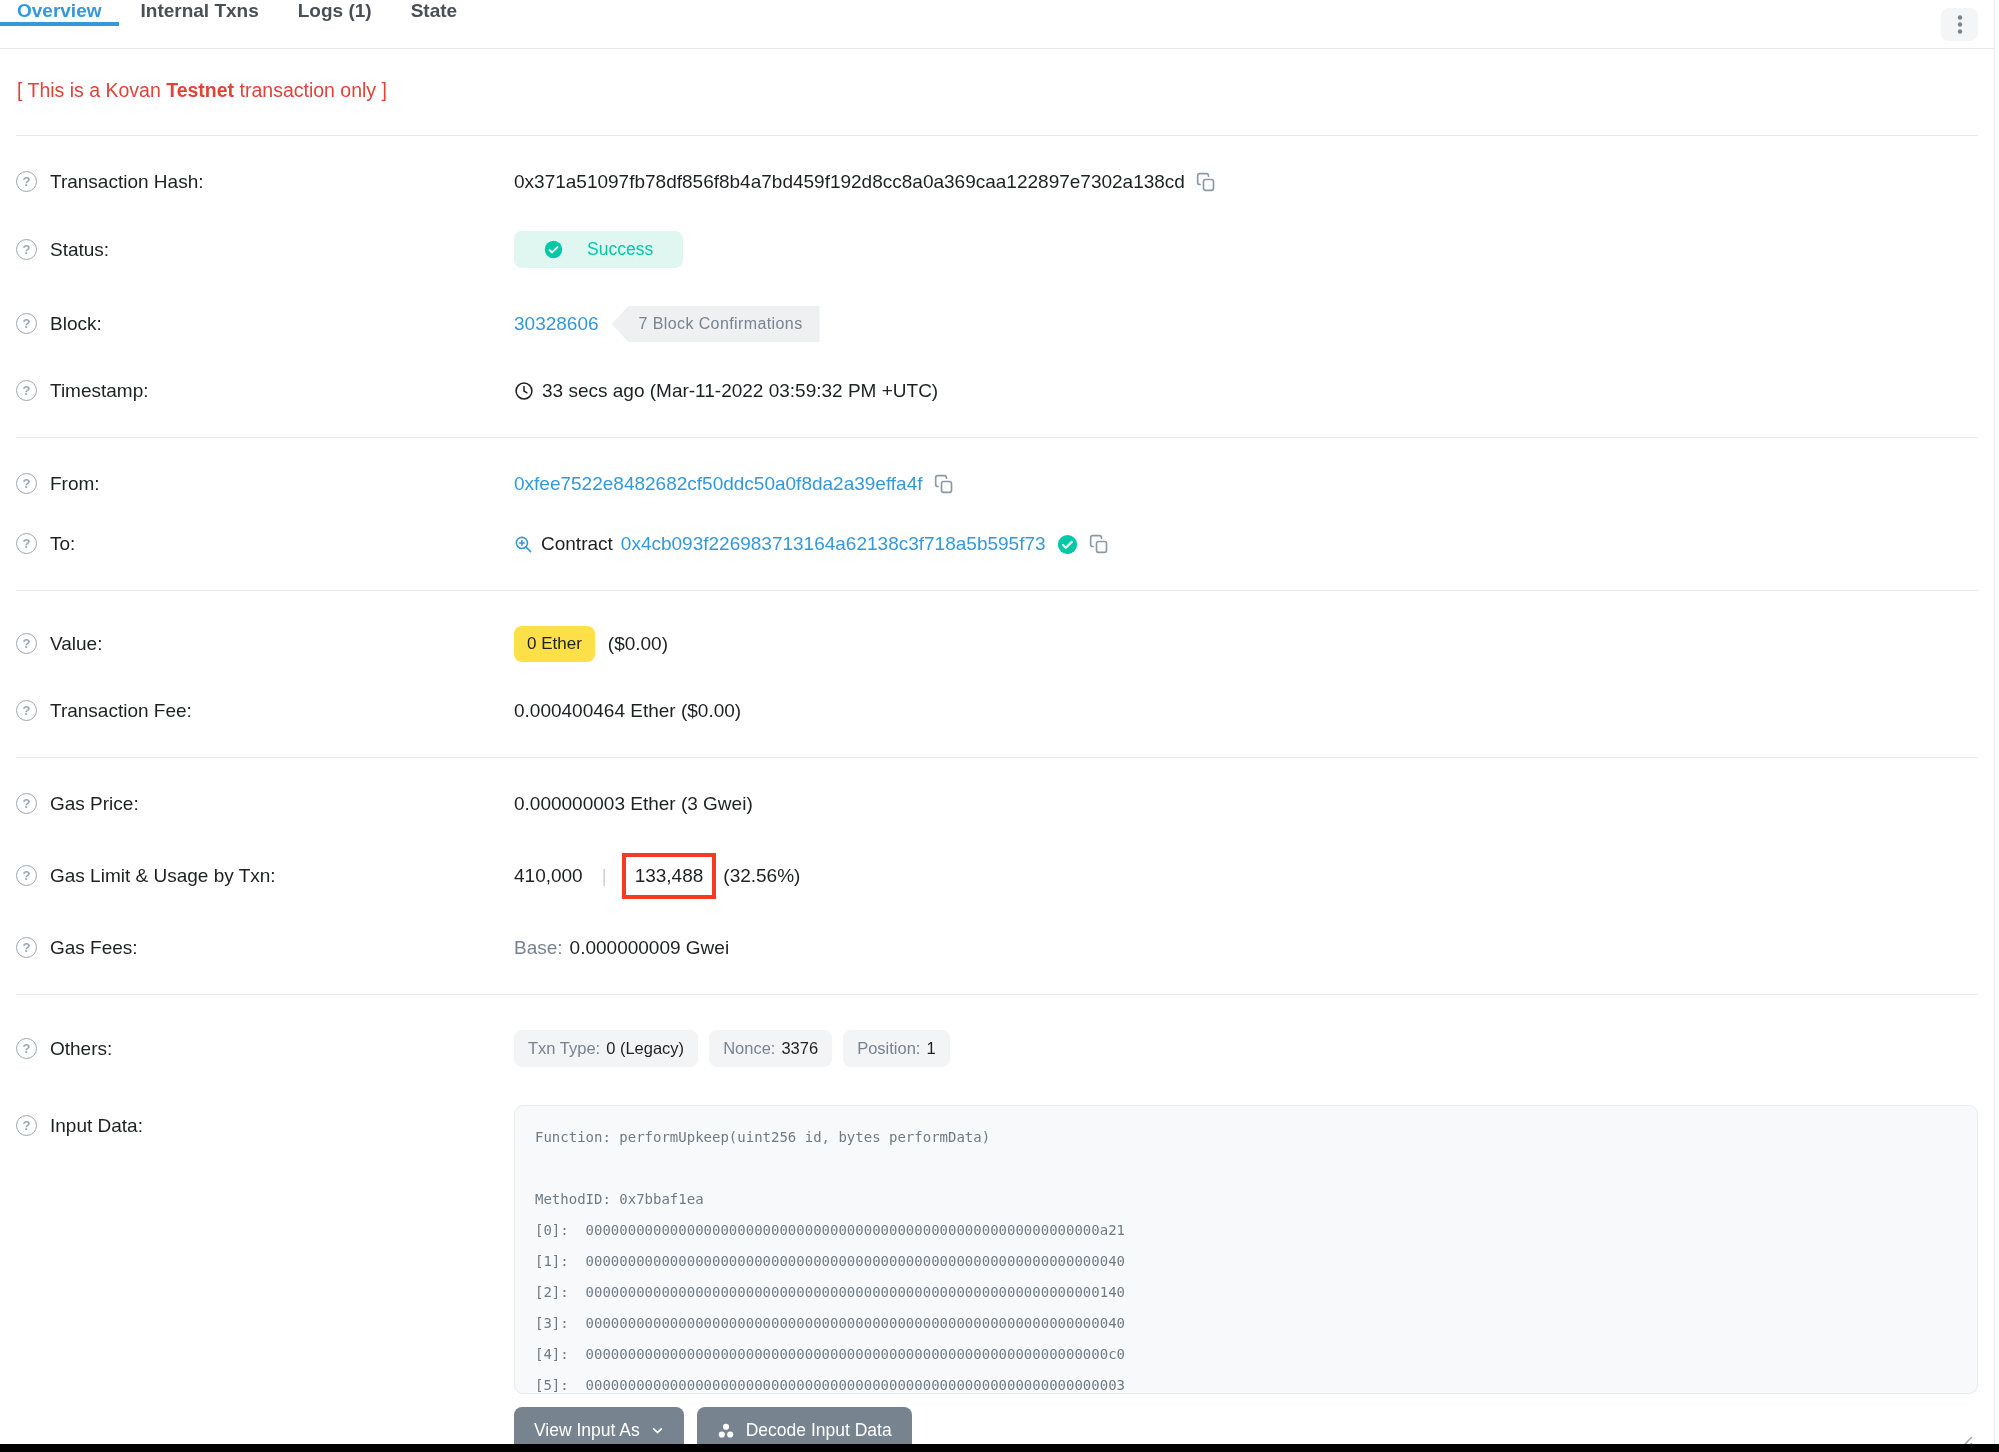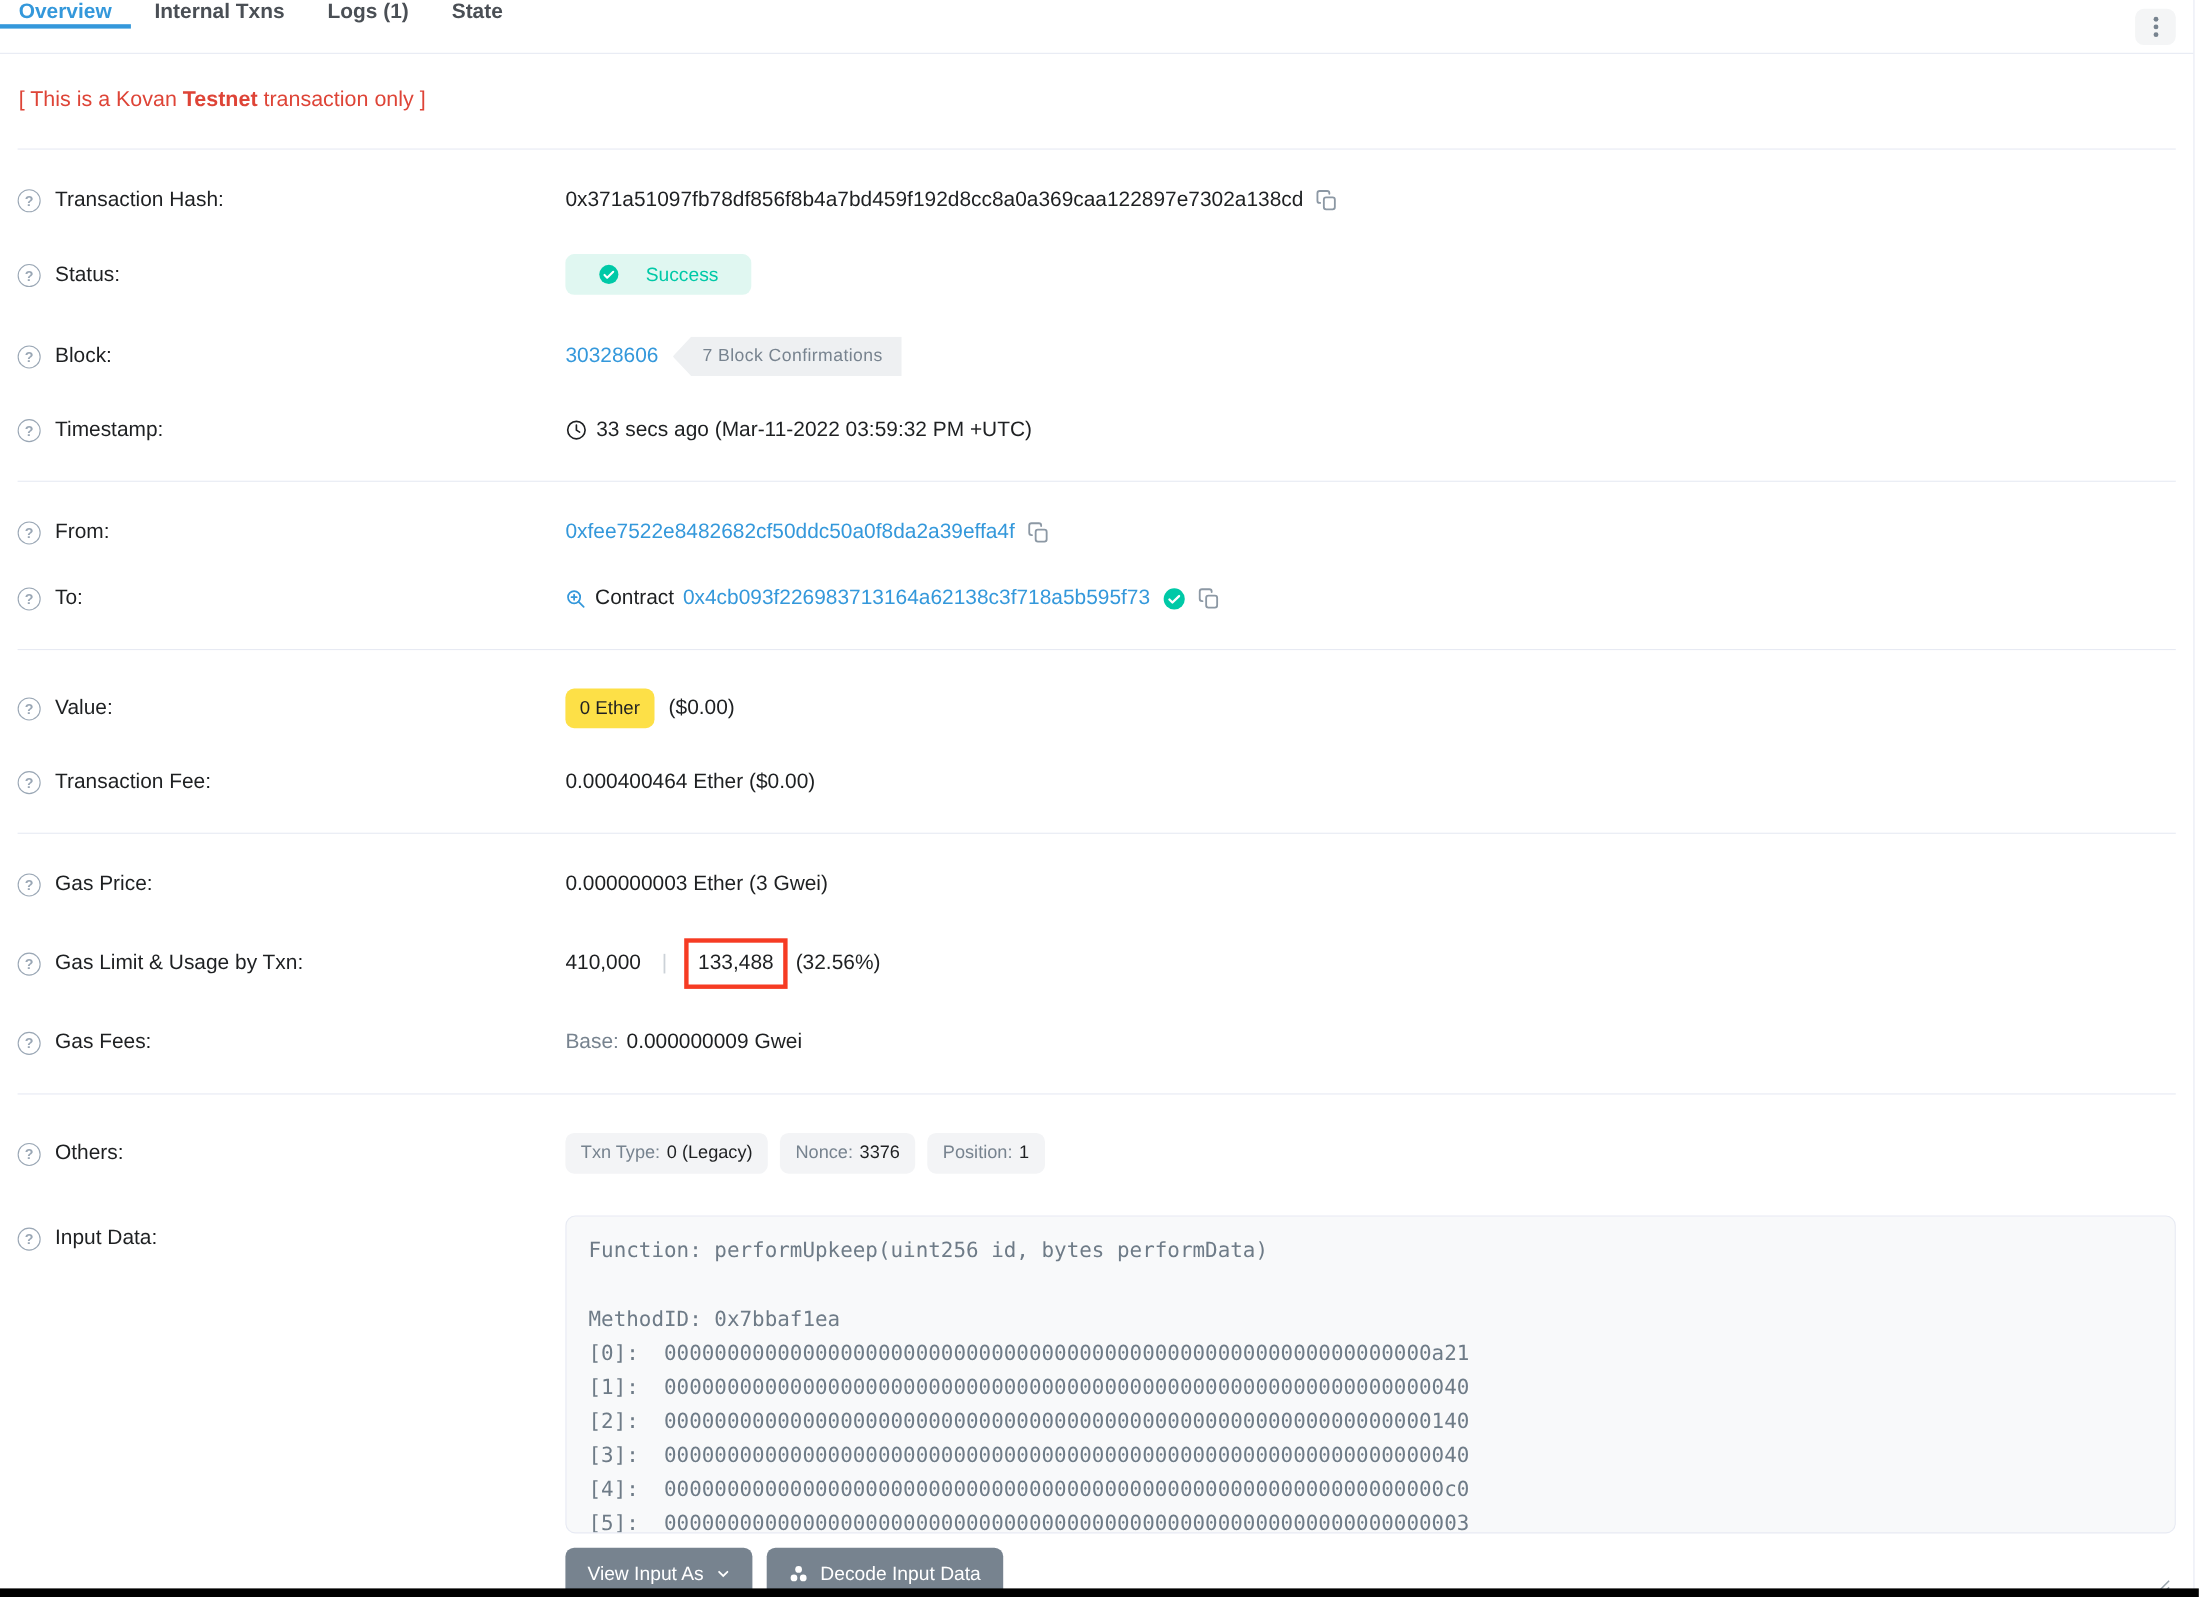--- a/index.html
+++ b/index.html
@@ -24,21 +24,21 @@
   
   .notice { margin:30px 16px 33px 17px; color:#de4437; font-size:19.5px; }
   .notice b { font-weight:700; }
 
   hr.divider { border:none; border-top:1px solid #e7eaf3; margin:0 16px; }
 
   
   .section { padding:16px 0; }
   .row { display:flex; align-items:center; padding:19px 16px; }
   .row.top { align-items:flex-start; }
-  .label-col { flex:0 0 498px; display:flex; align-items:flex-end; gap:13px; }
+  .label-col { flex:0 0 498px; display:flex; align-items:flex-start; gap:13px; }
   .row.top .label-col { padding-top:10px; }
   .value-col { flex:1; display:flex; align-items:center; flex-wrap:wrap; min-width:0; }
 
   .help-icon { width:21px; height:21px; border:1.5px solid #9aa7b5; border-radius:50%; color:#9aa7b5;
                display:inline-flex; align-items:center; justify-content:center; flex:none;
                font-size:13px; font-weight:700; cursor:default; }
   .help-icon::after { content:"?"; }
 
   .link { color:#3498db; text-decoration:none; cursor:pointer; }
   .icon-gap { margin-left:11px; display:inline-flex; cursor:pointer; }
@@ -62,21 +62,21 @@
 
   .badge-kv { background:#f3f4f6; border-radius:8px; padding:9px 14px; font-size:16.5px; margin-right:11px;
               display:inline-flex; gap:6px; align-items:center;text-align:right; }
   .badge-kv .k { color:#77838f; }
   .badge-kv .v { color:#1e2022; }
 
   
   .input-wrap { flex:1; min-width:0; position:relative; }
   .input-pre { width:100%; height:289px; overflow:hidden; background:#f8f9fa; border:1px solid #e7eaf3;
                border-radius:9px; padding:16px 20px; margin:0;
-               font-family:"DejaVu Sans Mono", monospace; font-size:19px; line-height:31px;
+               font-family:"DejaVu Sans Mono", monospace; font-size:14px; line-height:31px;
                color:#6e7b87; white-space:pre; }
   .resize-handle { position:absolute; right:5px; bottom:5px; cursor:nwse-resize; line-height:0; }
 
   .btn-row { margin-top:13px; display:flex; gap:13px; }
   .btn { background:#77838f; color:#fff; border:none; border-radius:8px; height:47px; padding:0 20px;
          font-size:17.5px; display:inline-flex; align-items:center; gap:11px;
          font-family:inherit; cursor:pointer; }
 
   .bottom-bar { position:absolute; left:0; right:0; bottom:0; height:8px; background:#000; }
 </style>

